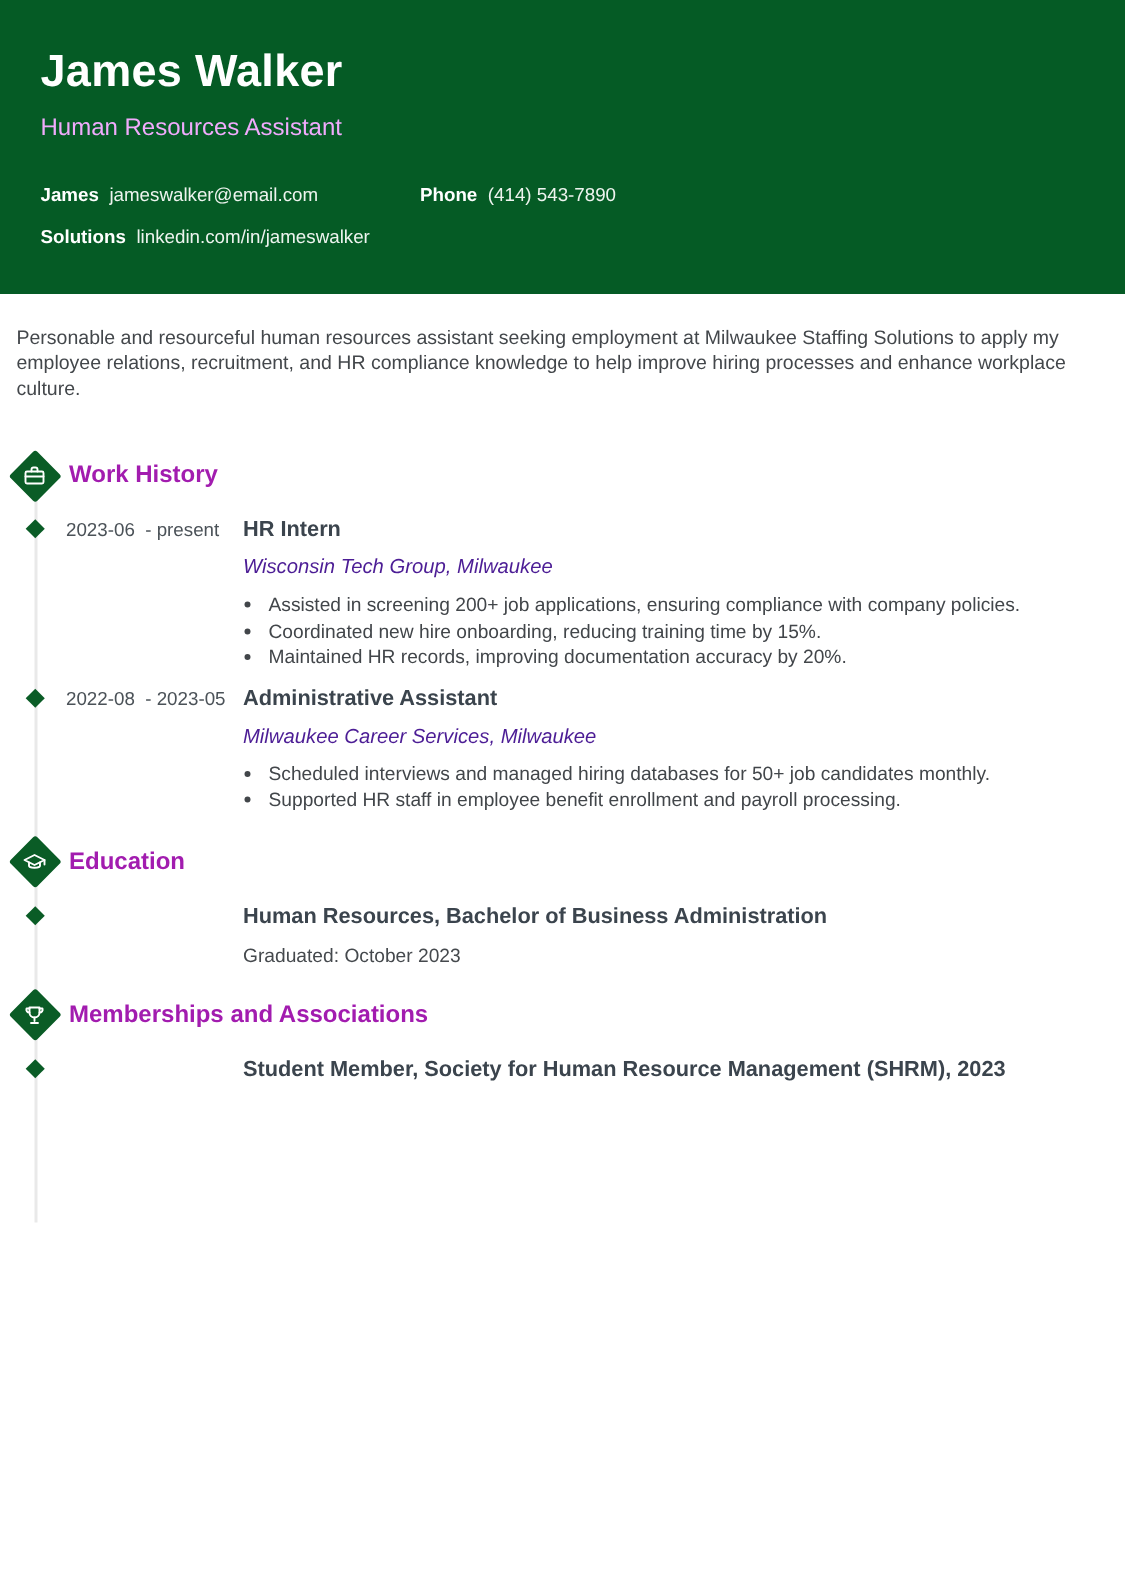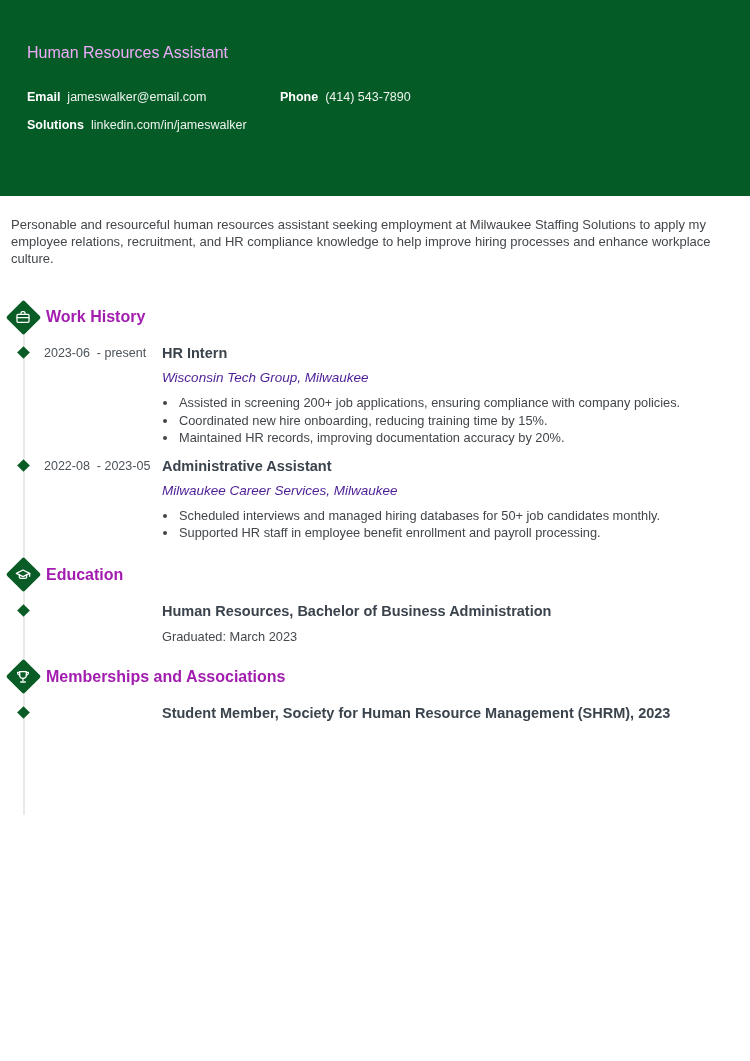--- a/index.html
+++ b/index.html
@@ -158,24 +158,25 @@
   .sec-gap-1 { margin-top: 15px; }
   .sec-gap-2 { margin-top: 14px; }
   .edu-bullets { margin-top: 2px; }
 </style>
 </head>
 <body>
 
 <div class="page">
 
   <div class="header">
+    <div class="name">James Walker</div>
     <div class="job-title">Human Resources Assistant</div>
     <div class="contacts">
       <div class="contact-item">
-        <span class="contact-label">Email</span><span>jameswalker@email.com</span>
+        <span class="contact-label">James</span><span>jameswalker@email.com</span>
       </div>
       <div class="contact-item">
         <span class="contact-label">Phone</span><span>(414) 543-7890</span>
       </div>
       <div class="contact-item">
         <span class="contact-label">Solutions</span><span>linkedin.com/in/jameswalker</span>
       </div>
     </div>
   </div>
 
@@ -242,21 +243,21 @@
           </div>
           <div class="section-title">Education</div>
         </div>
         <div class="entries">
 
           <div class="entry">
             <span class="marker"></span>
             <div class="dates"></div>
             <div class="entry-content">
               <div class="entry-title">Human Resources, Bachelor of Business Administration</div>
-              <div class="entry-meta">Graduated: March 2023</div>
+              <div class="entry-meta">Graduated: October 2023</div>
             </div>
           </div>
 
         </div>
       </div>
 
       <div class="section sec-gap-2">
         <div class="section-header">
           <div class="icon-wrap">
             <div class="diamond-lg"></div>

